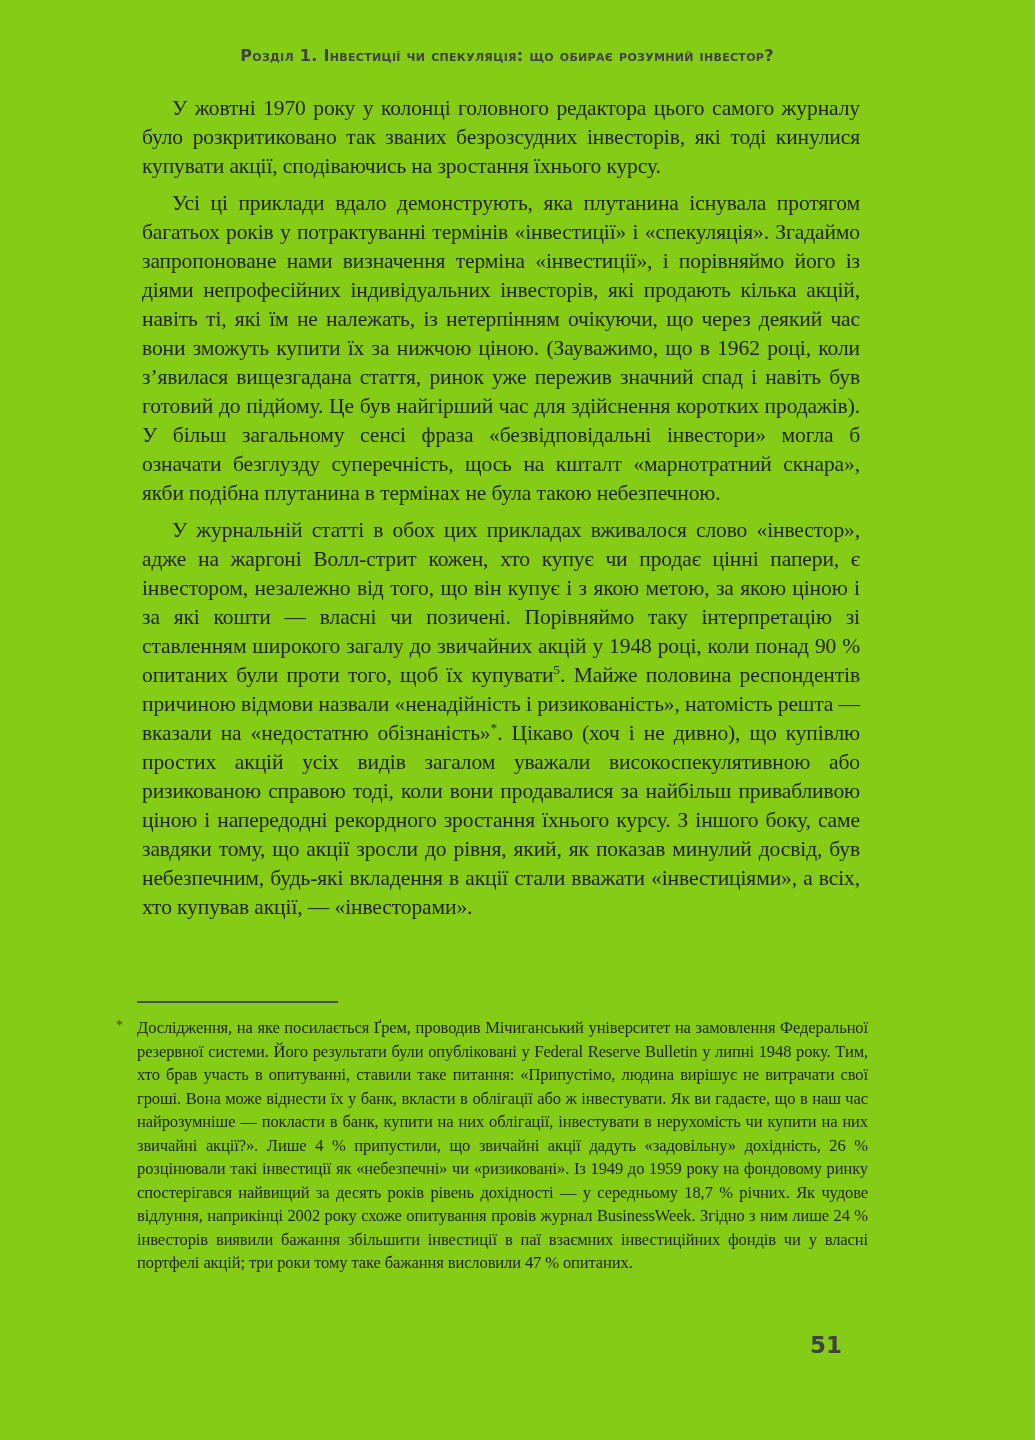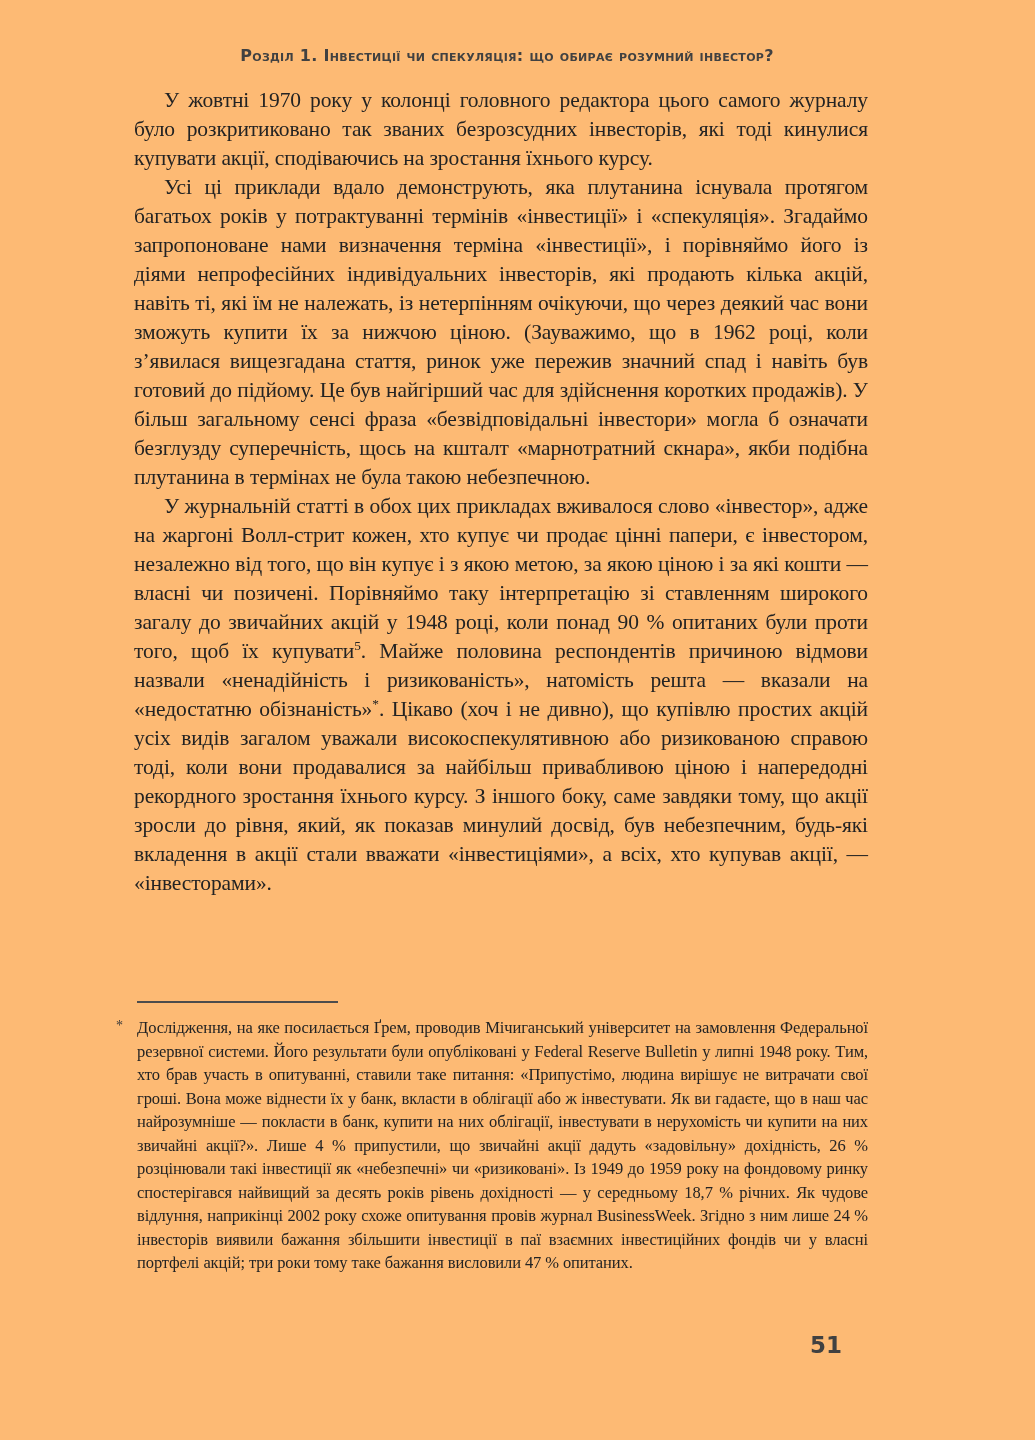--- a/index.html
+++ b/index.html
@@ -4,21 +4,21 @@
 <style>
   html, body {
     margin: 0;
     padding: 0;
     background: #ffffff;
   }
   .page {
     position: relative;
     width: 1035px;
     height: 1440px;
-    background: #fdba74;
+    background: #84cc16;
     overflow: hidden;
     font-family: "Liberation Serif", serif;
     color: #232323;
   }
   .running-header {
     position: absolute;
     left: 140px;
     top: 46px;
     width: 734px;
     text-align: center;
@@ -36,21 +36,21 @@
     top: 86px;
     width: 734px;
     font-size: 21.5px;
     line-height: 29px;
     text-align: justify;
     letter-spacing: -0.1px;
     hyphens: auto;
     -webkit-hyphens: auto;
   }
   .para {
-    margin: 0;
+    margin: 8px;
     text-indent: 30px;
   }
   .seg.it { }
   .seg.sup {
     font-size: 62%;
     vertical-align: super;
     line-height: 0;
     letter-spacing: 0;
   }
   .footnote-rule {

